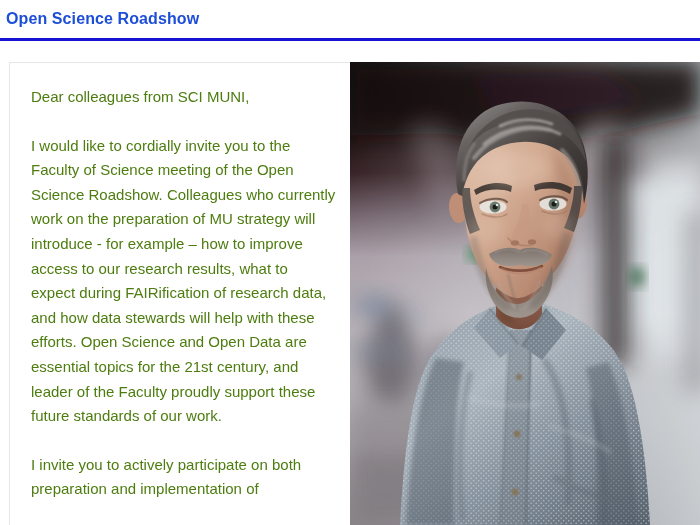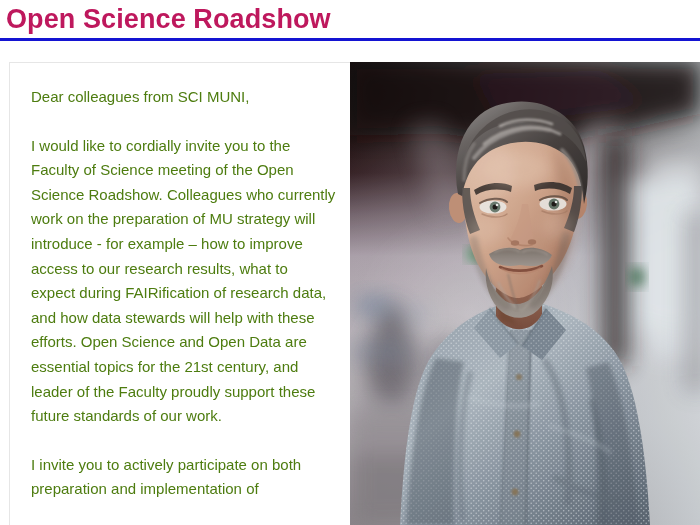--- a/index.html
+++ b/index.html
@@ -16,23 +16,23 @@
     position: relative;
   }
 
   
   .page-header {
     padding: 6px 0 0 6px;
     height: 34px;
     box-sizing: border-box;
   }
   .page-title {
-    font-size: 27px;
+    font-size: 16px;
     font-weight: bold;
-    color: #be185d;
+    color: #1d4ed8;
     letter-spacing: 0.1px;
     line-height: 26px;
     white-space: nowrap;
   }
   .header-rule {
     height: 3px;
     background: #1414d2;
     margin: 4px 0 0 0;
     width: 700px;
   }

